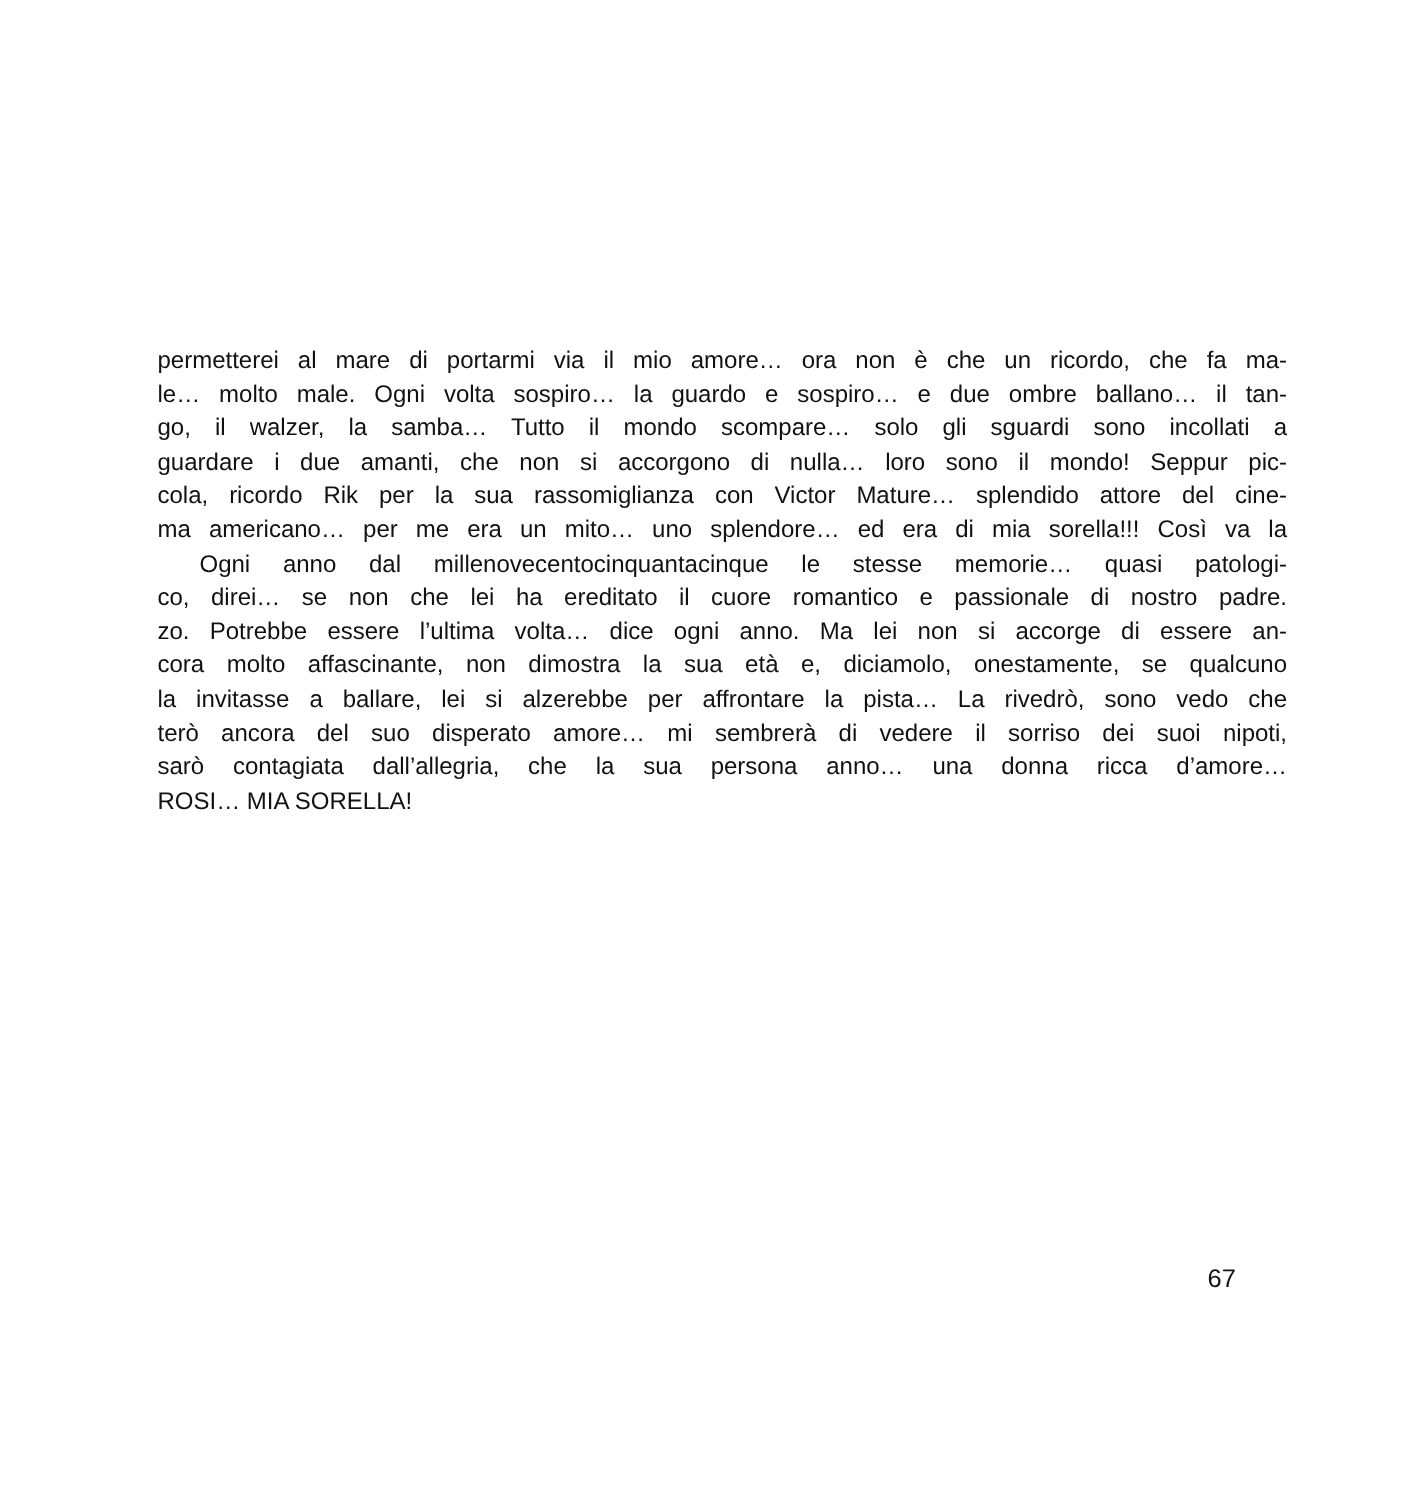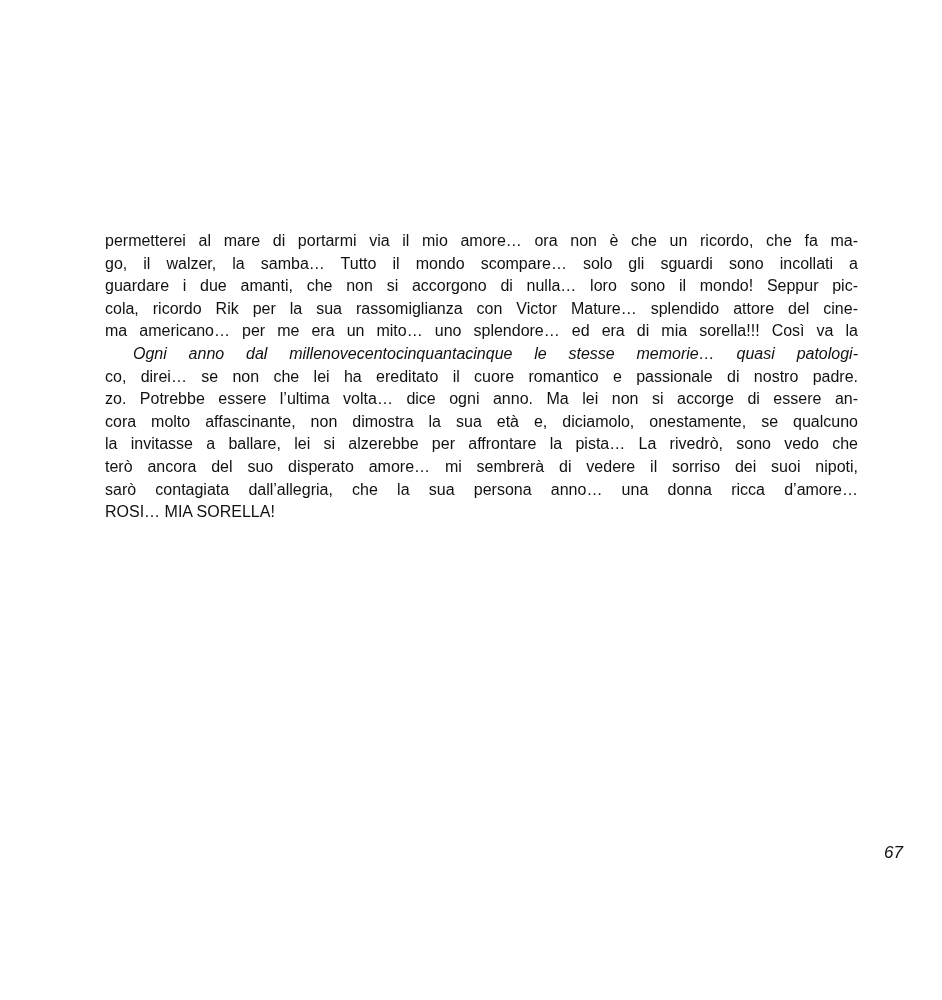--- a/index.html
+++ b/index.html
@@ -16,37 +16,37 @@
     color: #111111;
   }
   .line {
     display: block;
     white-space: nowrap;
     text-align: justify;
     text-align-last: justify;
     height: 22.6px;
   }
   .line.last { text-align-last: left; }
-  .line.indent { padding-left: 28px; font-style: italic; }
+  .line.indent { padding-left: 28px; }
   .page-number {
     position: absolute;
-    left: 884px;
+    left: 805px;
     top: 843px;
     font-family: "Liberation Sans", sans-serif;
-    font-style: italic;
     font-size: 17px;
     color: #111111;
   }
 </style>
 </head>
 <body>
 
 <div class="page">
   <div class="text-block">
     <span class="line">permetterei al mare di portarmi via il mio amore… ora non è che un ricordo, che fa ma-</span>
+    <span class="line">le… molto male. Ogni volta sospiro… la guardo e sospiro… e due ombre ballano… il tan-</span>
     <span class="line">go, il walzer, la samba… Tutto il mondo scompare… solo gli sguardi sono incollati a</span>
     <span class="line">guardare i due amanti, che non si accorgono di nulla… loro sono il mondo!  Seppur pic-</span>
     <span class="line">cola, ricordo Rik per la sua rassomiglianza con Victor Mature… splendido attore del cine-</span>
     <span class="line">ma americano… per me era un mito… uno splendore… ed era di mia sorella!!! Così va la</span>
 
     <span class="line indent">Ogni anno dal millenovecentocinquantacinque le stesse memorie… quasi  patologi-</span>
     <span class="line">co, direi… se non che lei ha ereditato il cuore romantico e passionale di nostro padre.</span>
     <span class="line">zo. Potrebbe essere l’ultima volta… dice ogni anno. Ma lei non si accorge di essere an-</span>
     <span class="line">cora molto affascinante, non dimostra la sua età e, diciamolo, onestamente, se qualcuno</span>
     <span class="line">la invitasse a ballare, lei si alzerebbe per affrontare la pista… La rivedrò, sono vedo che</span>

